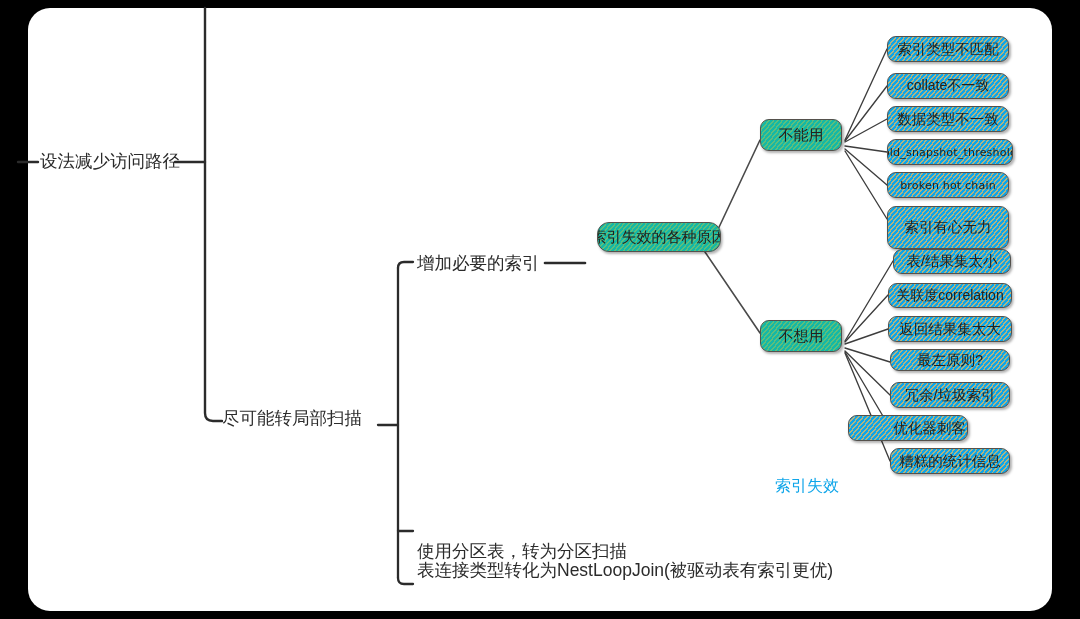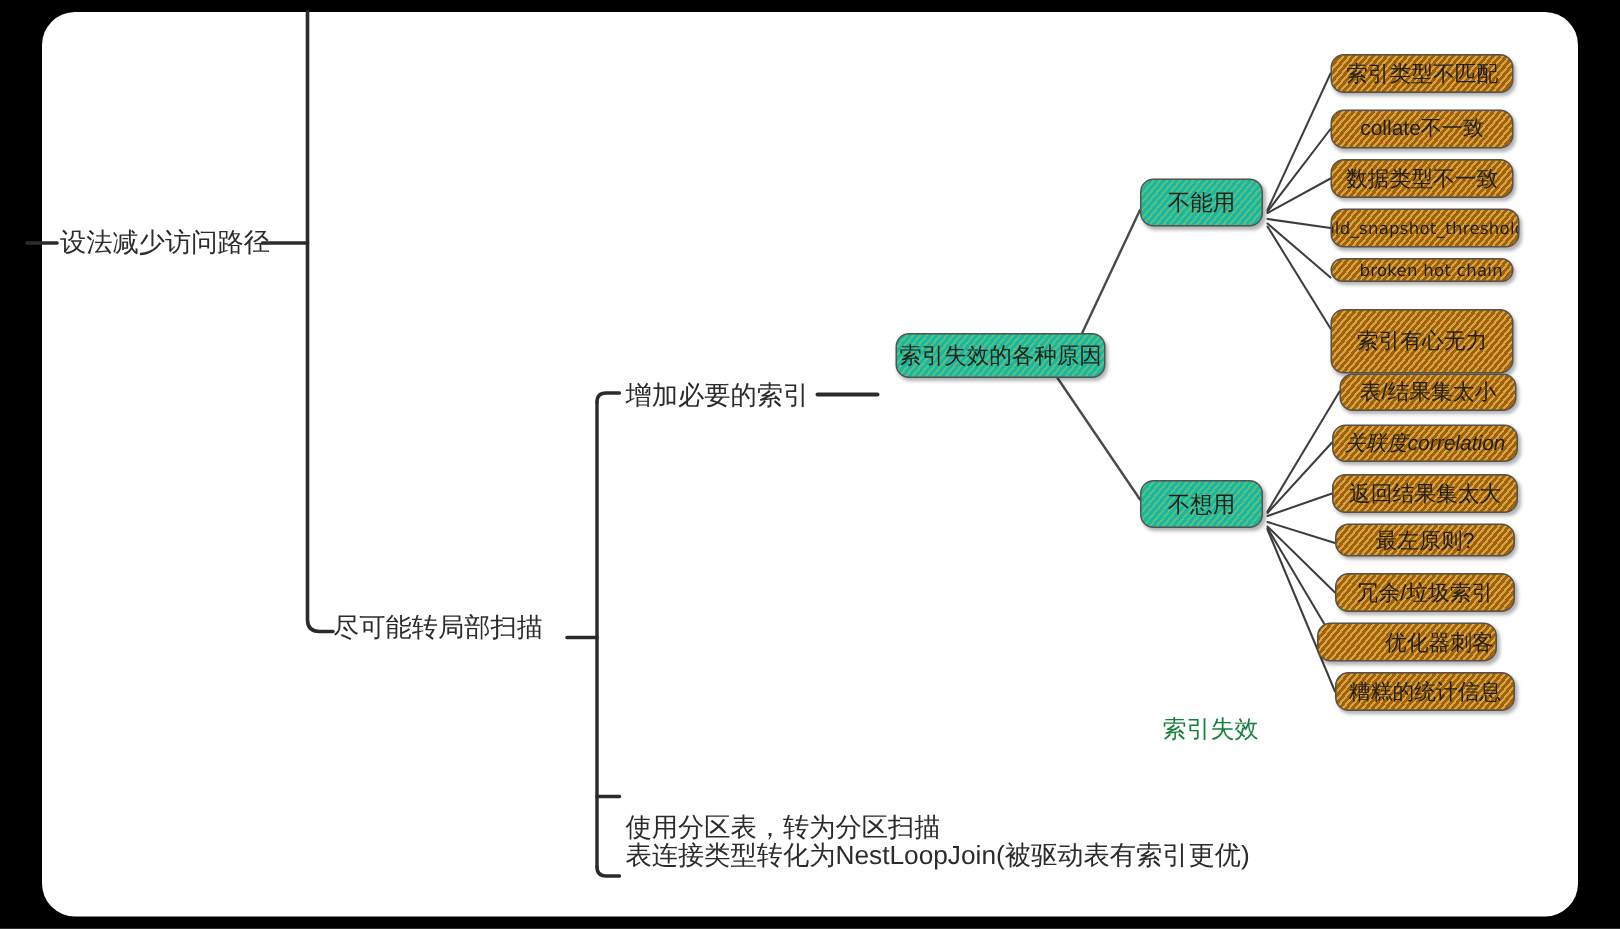--- a/index.html
+++ b/index.html
@@ -39,21 +39,21 @@
     position: absolute;
     color: #2b2b2b;
     font-size: 17.5px;
     line-height: 1;
     white-space: nowrap;
     font-family: "Liberation Sans", "DejaVu Sans", sans-serif;
     text-align: right;
   }
   .caption-label {
     position: absolute;
-    color: #15803d;
+    color: #0ea5e9;
     font-size: 16px;
     white-space: nowrap;
     font-family: "Liberation Sans", "DejaVu Sans", sans-serif;
   }
 
   
   .node {
     position: absolute;
     box-sizing: border-box;
     border-radius: 9px;
@@ -72,21 +72,21 @@
     z-index: 2;
     padding: 0 6px;
   }
   .node::before {
     content: "";
     position: absolute;
     left: 0; top: 0; right: 0; bottom: 0;
     z-index: 1;
   }
   .node.yellow {
-    background: #a16207;
+    background: #0ea5e9;
   }
   .node.yellow::before {
     background: repeating-linear-gradient(
       -50deg,
       rgba(240,198,110,0.00) 0px,
       rgba(240,198,110,0.00) 2.0px,
       rgba(233,186,92,0.75) 2.0px,
       rgba(233,186,92,0.75) 3.4px
     );
   }
@@ -166,21 +166,21 @@
   <div class="plain-label" style="left:417px; top:255px;">增加必要的索引</div>
 
   <div class="plain-label" style="left:222px; top:410px;">尽可能转局部扫描</div>
 
   <div class="plain-label" style="left:417px; top:519px;margin-top:24px;">使用分区表，转为分区扫描</div>
 
   <div class="plain-label" style="left:417px; top:562px;">表连接类型转化为NestLoopJoin(被驱动表有索引更优)</div>
 
   <div class="caption-label" style="left:775px; top:476px;">索引失效</div>
 
-  <div class="node green big" style="left:597px; top:222px; width:140px; height:30px;">
+  <div class="node green big" style="left:597px; top:222px; width:124px; height:30px;border-radius:12px;">
     <span class="node-txt">索引失效的各种原因</span>
   </div>
 
   <div class="node green big" style="left:760px; top:119px; width:82px; height:32px;">
     <span class="node-txt">不能用</span>
   </div>
 
   <div class="node green big" style="left:760px; top:320px; width:82px; height:32px;">
     <span class="node-txt">不想用</span>
   </div>
@@ -190,41 +190,41 @@
   </div>
   <div class="node yellow mixed" style="left:887px; top:73px; width:122px; height:26px;">
     <span class="node-txt">collate不一致</span>
   </div>
   <div class="node yellow cn" style="left:887px; top:106px; width:122px; height:26px;">
     <span class="node-txt">数据类型不一致</span>
   </div>
   <div class="node yellow mono" style="left:887px; top:139px; width:126px; height:26px;">
     <span class="node-txt">old_snapshot_threshold</span>
   </div>
-  <div class="node yellow mono" style="left:887px; top:172px; width:122px; height:16px;justify-content:flex-end;">
+  <div class="node yellow mono" style="left:887px; top:172px; width:122px; height:26px;">
     <span class="node-txt">broken hot chain</span>
   </div>
   <div class="node yellow cn" style="left:887px; top:206px; width:122px; height:43px;">
     <span class="node-txt">索引有心无力</span>
   </div>
 
   <div class="node yellow cn" style="left:893px; top:249px; width:118px; height:25px;">
     <span class="node-txt">表/结果集太小</span>
   </div>
-  <div class="node yellow mixed" style="left:888px; top:283px; width:124px; height:25px;font-style:italic;">
+  <div class="node yellow mixed" style="left:888px; top:283px; width:124px; height:25px;">
     <span class="node-txt">关联度correlation</span>
   </div>
   <div class="node yellow cn" style="left:888px; top:316px; width:124px; height:26px;">
     <span class="node-txt">返回结果集太大</span>
   </div>
   <div class="node yellow cn" style="left:890px; top:349px; width:120px; height:22px;">
     <span class="node-txt">最左原则?</span>
   </div>
   <div class="node yellow cn" style="left:890px; top:382px; width:120px; height:26px;">
     <span class="node-txt">冗余/垃圾索引</span>
   </div>
-  <div class="node yellow cn" style="left:878px; top:415px; width:120px; height:26px;padding-left:43px;">
+  <div class="node yellow cn" style="left:848px; top:415px; width:120px; height:26px;padding-left:43px;">
     <span class="node-txt">优化器刺客</span>
   </div>
   <div class="node yellow cn" style="left:890px; top:448px; width:120px; height:26px;">
     <span class="node-txt">糟糕的统计信息</span>
   </div>
 </div>
 
 </body></html>

